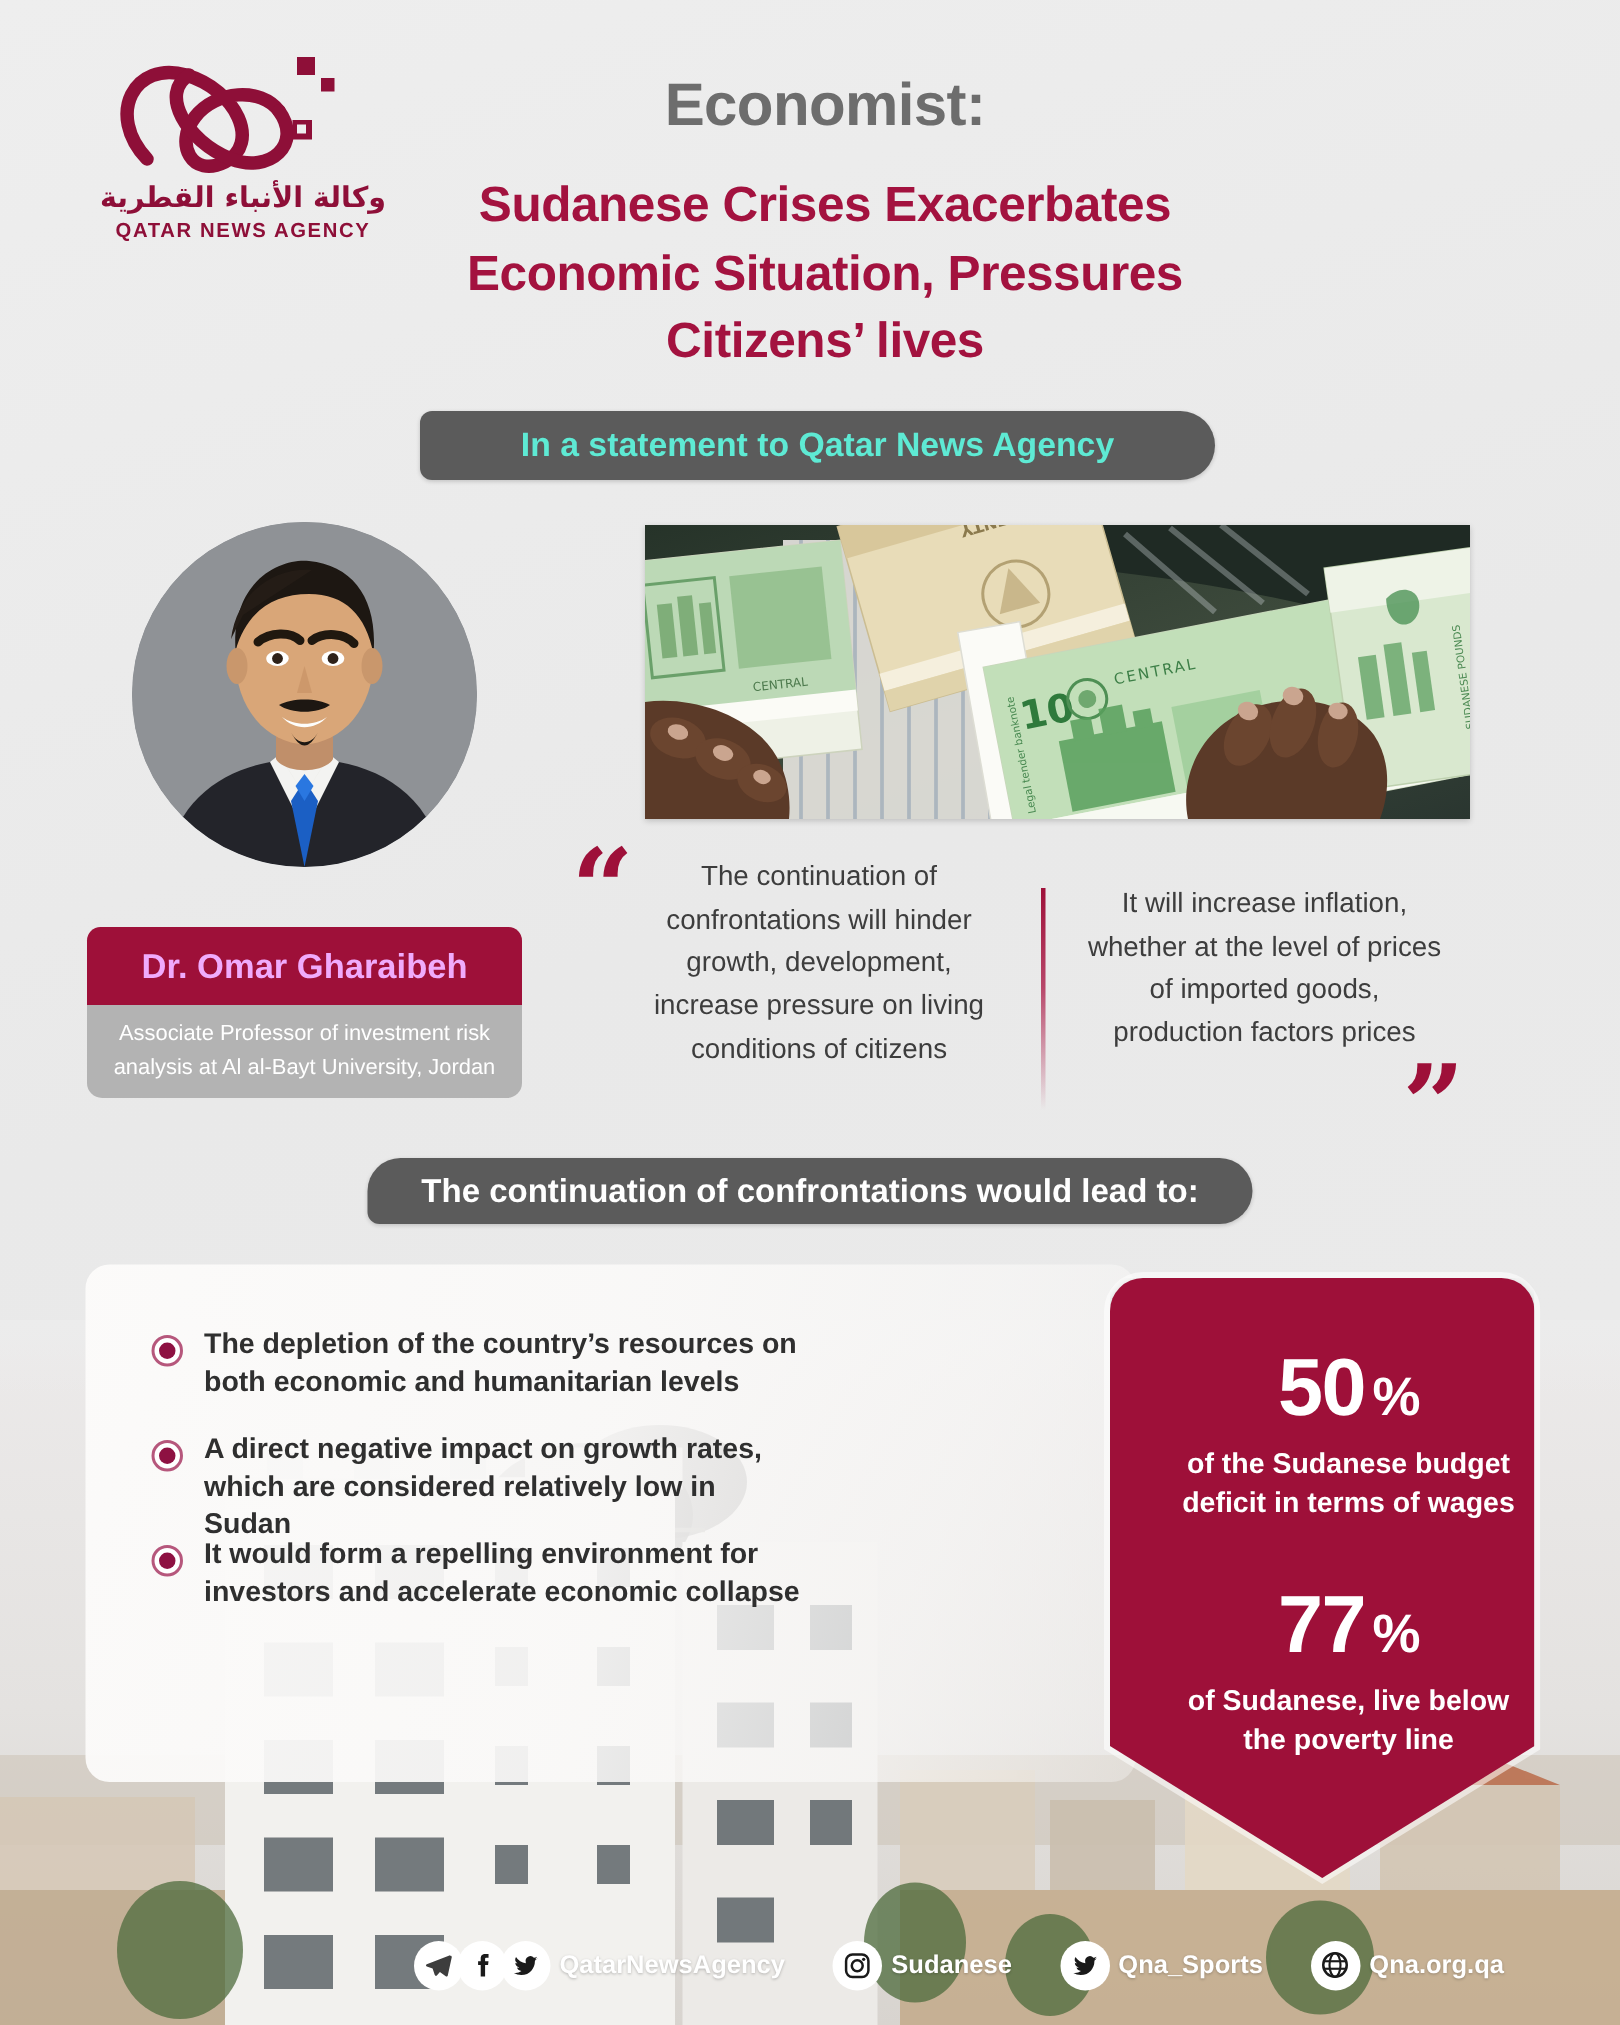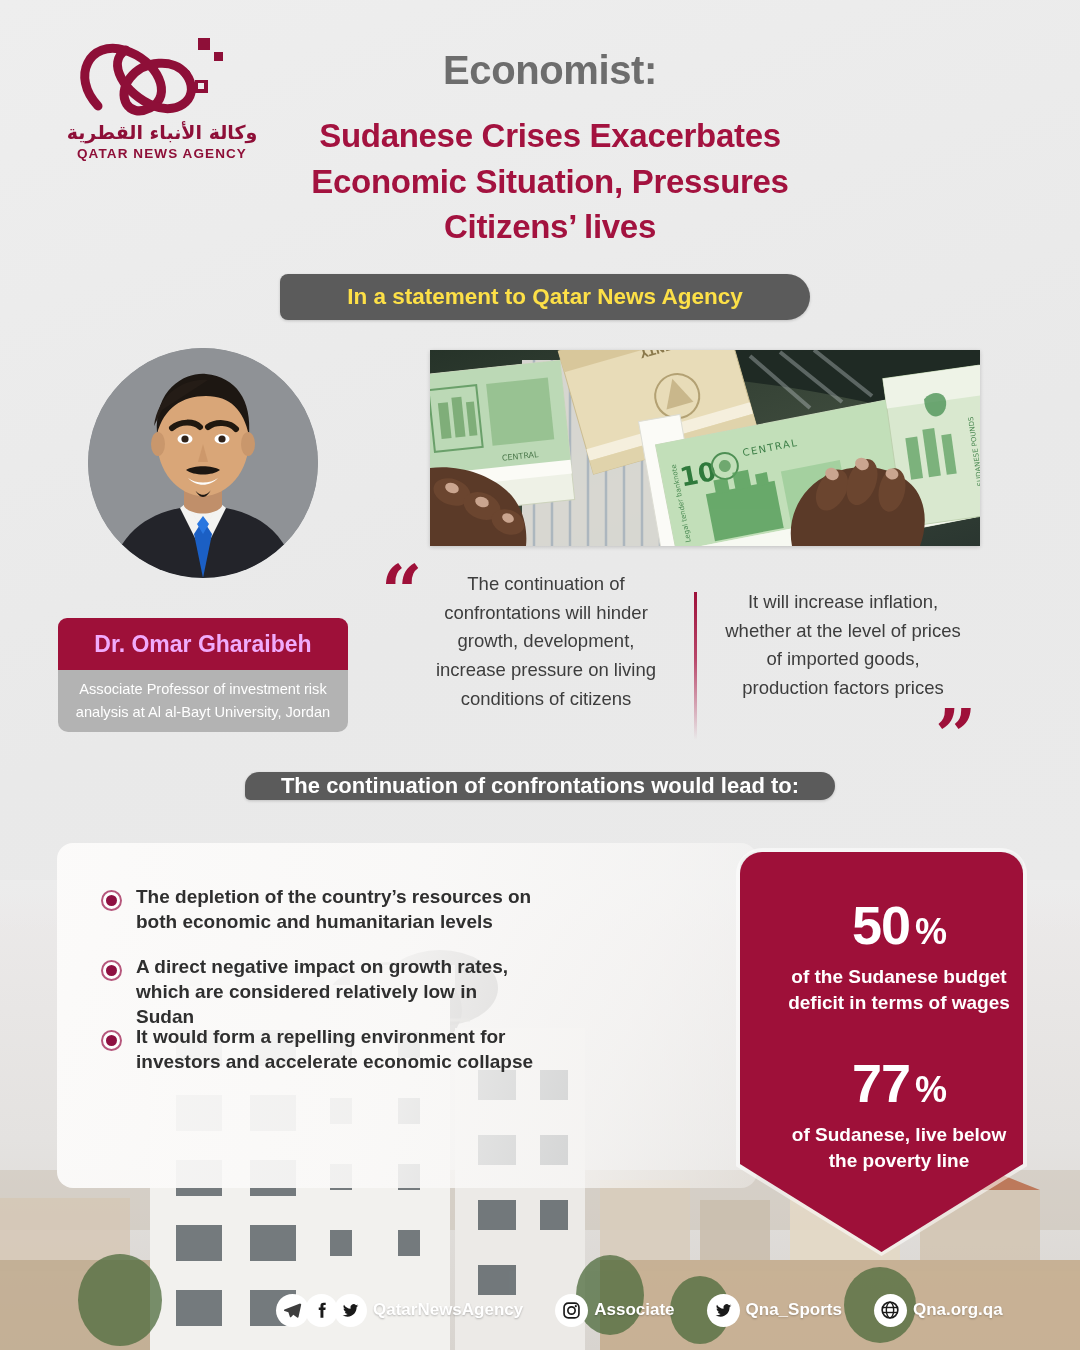--- a/index.html
+++ b/index.html
@@ -72,21 +72,21 @@
 
   .statement-band {
     position: absolute;
     left: 280px; top: 274px;
     width: 530px; height: 46px;
     background: #5b5b5b;
     border-radius: 23px 23px 23px 23px;
     border-top-left-radius: 8px;
     border-bottom-left-radius: 8px;
     display: flex; align-items: center; justify-content: center;
-    color: #fde047; font-size: 22.5px; font-weight: bold;
+    color: #5eead4; font-size: 22.5px; font-weight: bold;
     box-shadow: 0 1px 3px rgba(0,0,0,0.18);
   }
 
   
   .portrait {
     position: absolute;
     left: 88px; top: 348px;
     width: 230px; height: 230px;
     border-radius: 50%;
     overflow: hidden;
@@ -163,21 +163,21 @@
     position: absolute;
     left: 694px; top: 592px;
     width: 2.5px; height: 148px;
     background: linear-gradient(to bottom, #9e1039 0%, #b8476a 45%, rgba(158,16,57,0) 100%);
   }
 
   
   .leadto-band {
     position: absolute;
     left: 245px; top: 772px;
-    width: 590px; height: 28px;
+    width: 590px; height: 44px;
     background: #5b5b5b;
     border-radius: 22px;
     border-bottom-left-radius: 8px;
     display: flex; align-items: center; justify-content: center;
     color: #fff; font-size: 22px; font-weight: bold;
     box-shadow: 0 1px 3px rgba(0,0,0,0.18);
   }
 
   
   .city-photo {
@@ -683,21 +683,21 @@
     </div>
 
     <div class="sgroup">
       <span class="sic">
         <svg width="19" height="19" viewBox="0 0 24 24">
           <rect x="2.6" y="2.6" width="18.8" height="18.8" rx="5.4" fill="none" stroke="#1a1a1a" stroke-width="2.1"></rect>
           <circle cx="12" cy="12" r="4.6" fill="none" stroke="#1a1a1a" stroke-width="2.1"></circle>
           <circle cx="17.4" cy="6.6" r="1.4" fill="#1a1a1a"></circle>
         </svg>
       </span>
-      <span class="shandle">Associate</span>
+      <span class="shandle">Sudanese</span>
     </div>
 
     <div class="sgroup">
       <span class="sic">
         <svg width="19" height="19" viewBox="0 0 24 24">
             <path d="M22 5.9c-.7.32-1.5.54-2.3.64.83-.5 1.46-1.28 1.76-2.22-.78.46-1.64.8-2.56.98A4.03 4.03 0 0 0 12 8.96c0 .32.03.63.1.92A11.44 11.44 0 0 1 3.8 4.6a4.03 4.03 0 0 0 1.25 5.38c-.66-.02-1.28-.2-1.82-.5v.05c0 1.95 1.39 3.58 3.23 3.95-.34.1-.7.14-1.07.14-.26 0-.51-.02-.76-.07a4.04 4.04 0 0 0 3.77 2.8A8.1 8.1 0 0 1 2 18.03 11.42 11.42 0 0 0 8.2 19.85c7.43 0 11.5-6.16 11.5-11.5v-.53c.8-.57 1.48-1.28 2.02-2.1z" fill="#1a1a1a"></path>
           </svg>
       </span>
       <span class="shandle">Qna_Sports</span>
     </div>

